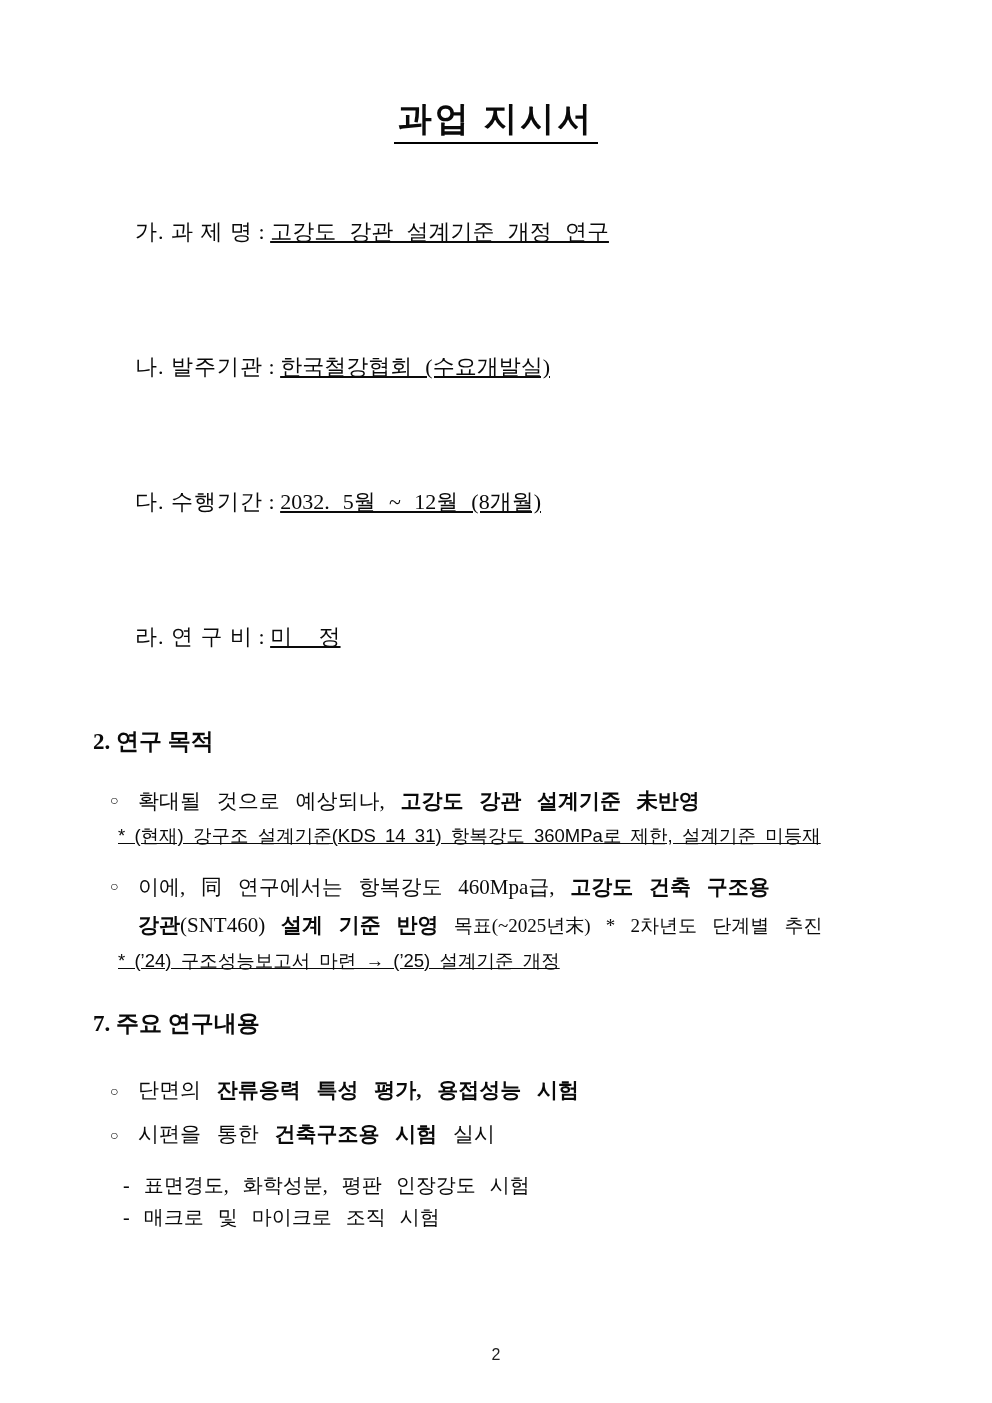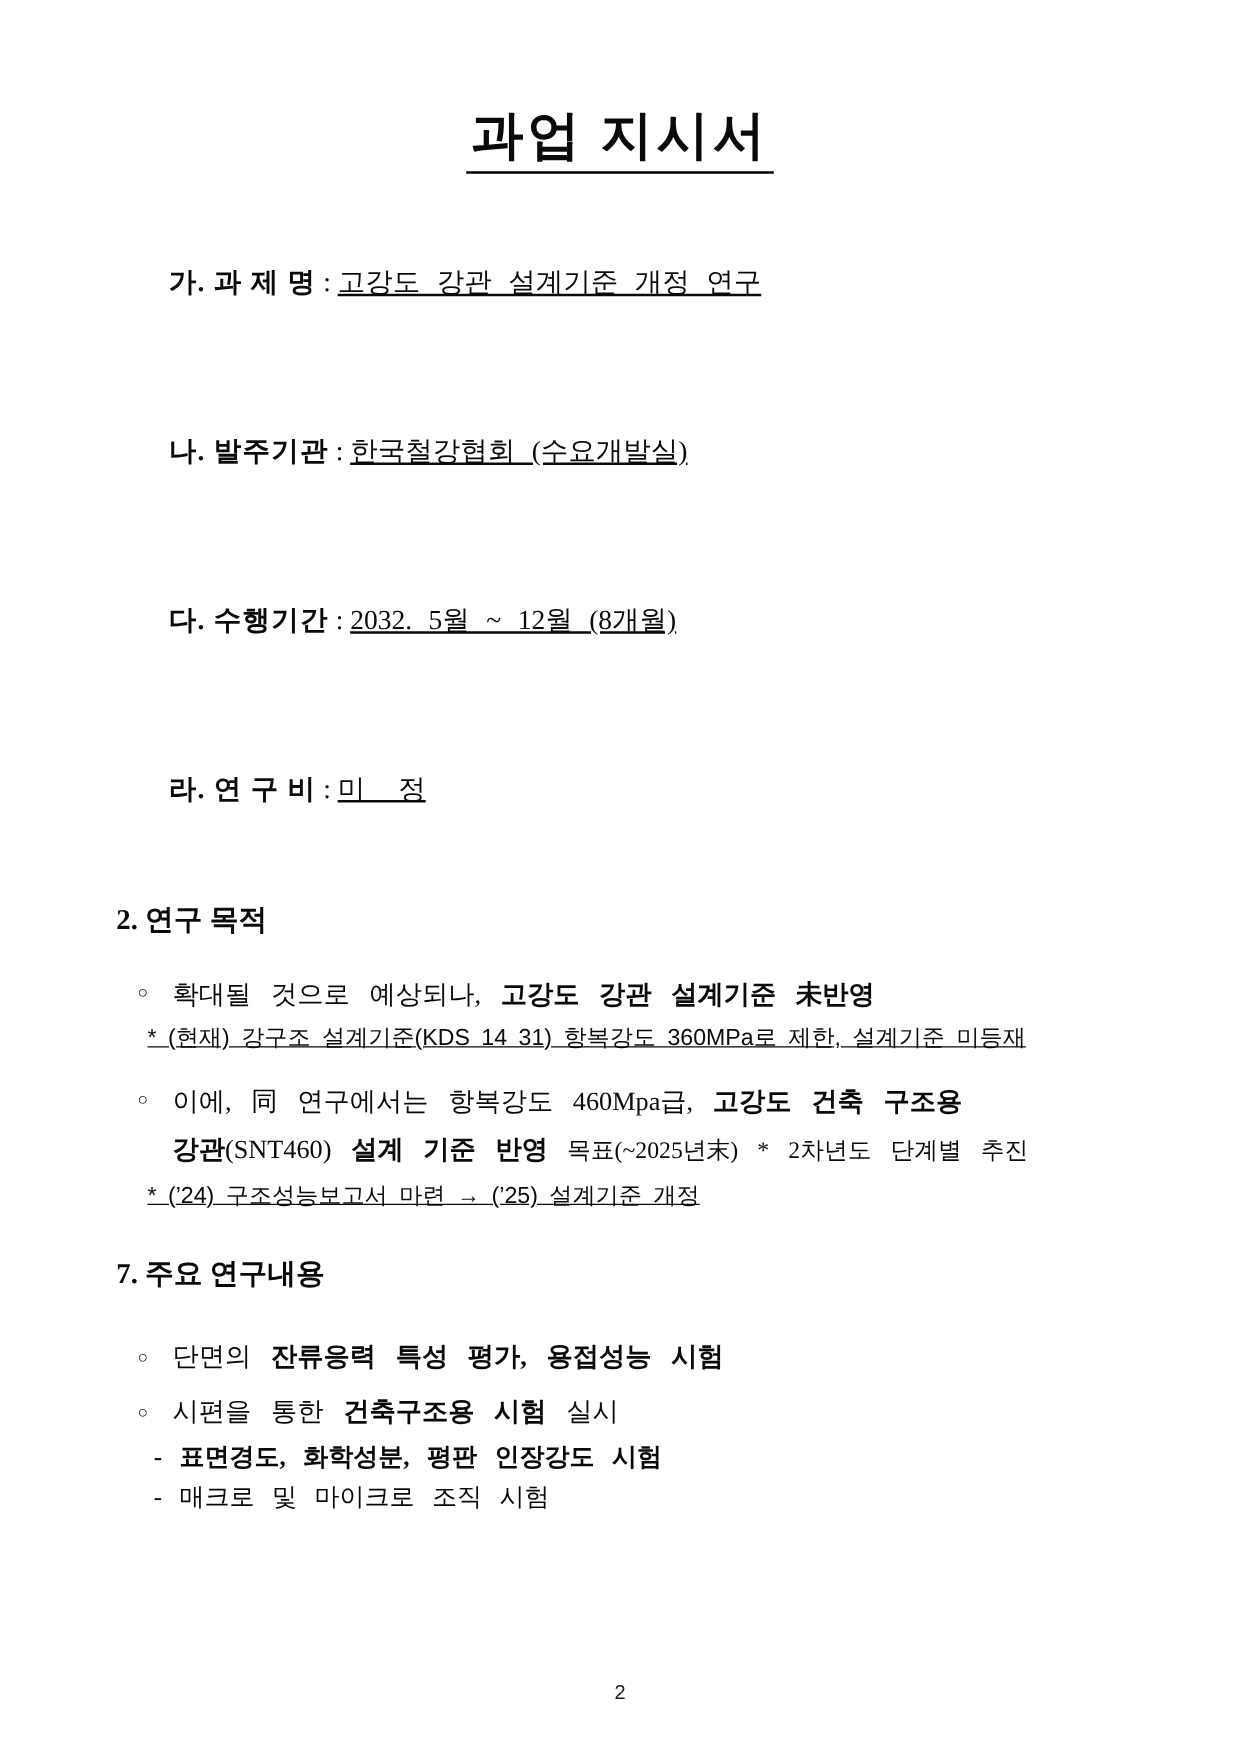--- a/index.html
+++ b/index.html
@@ -9,24 +9,24 @@
     width: 992px;
     height: 1403px;
     margin: 0 auto;
     background: #ffffff;
     color: #0a0a0a;
     font-family: "Liberation Serif", "DejaVu Serif", serif;
     overflow: hidden;
   }
   
   .doc-title {
-    margin: 0;
+    margin: 16px;
     padding-top: 80px;
     text-align: center;
-    font-size: 42px;
+    font-size: 34px;
     font-weight: bold;
     letter-spacing: 3px;
   }
   .doc-title .underlined {
     border-bottom: 2px solid #000;
     padding: 0 4px 5px 4px;
     white-space: pre-wrap;
   }
   
   .s-heading {
@@ -39,21 +39,21 @@
   #sec1-h { margin-top: 93px; }
   #sec2-h { margin-top: 45px; }
   #sec3-h { margin-top: 34px; }
   
   .kv {
     margin: 45px 0 0 113px;
     font-size: 22px;
     line-height: 30px;
     white-space: pre-wrap;
   }
-  .kv .lbl { font-weight: bold; letter-spacing: 1px; }
+  .kv .lbl { font-weight: normal; letter-spacing: 1px; }
   .kv .sep { font-weight: normal; }
   .kv .val { word-spacing: 0.35em; text-decoration: underline; }
   
   .bullet {
     position: relative;
     margin-left: 110px;
     padding-left: 28px;
     font-size: 21px;
     line-height: 38px;
     word-spacing: 0.5em;
@@ -85,21 +85,21 @@
     text-decoration: underline;
   }
   
   .dash {
     margin: 0 0 0 123px;
     font-size: 20px;
     line-height: 32px;
     word-spacing: 0.45em;
     white-space: pre-wrap;
   }
-  #dash2-1 { margin-top: 4px; font-weight: bold; }
+  #dash2-1 { margin-top: 18px; }
   
   .page-num {
     position: absolute;
     left: 0;
     right: 0;
     top: 1346px;
     text-align: center;
     font-family: "Liberation Sans", "DejaVu Sans", sans-serif;
     font-size: 16px;
     color: #222;

